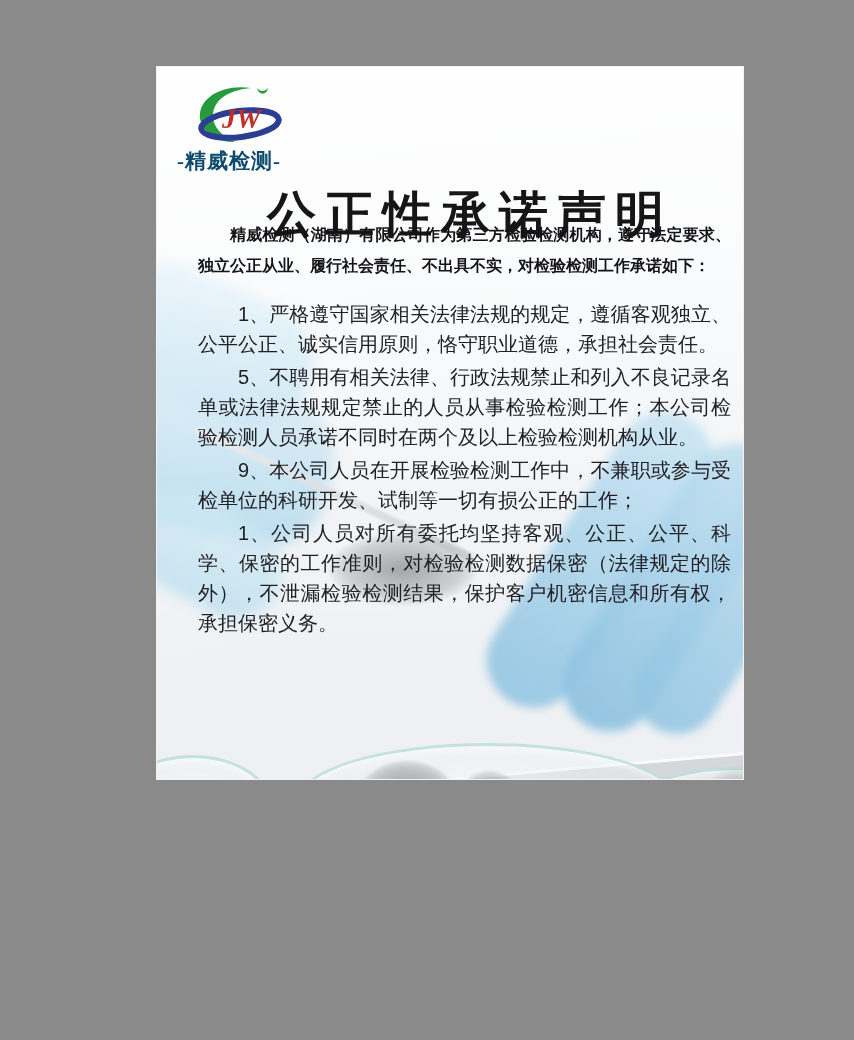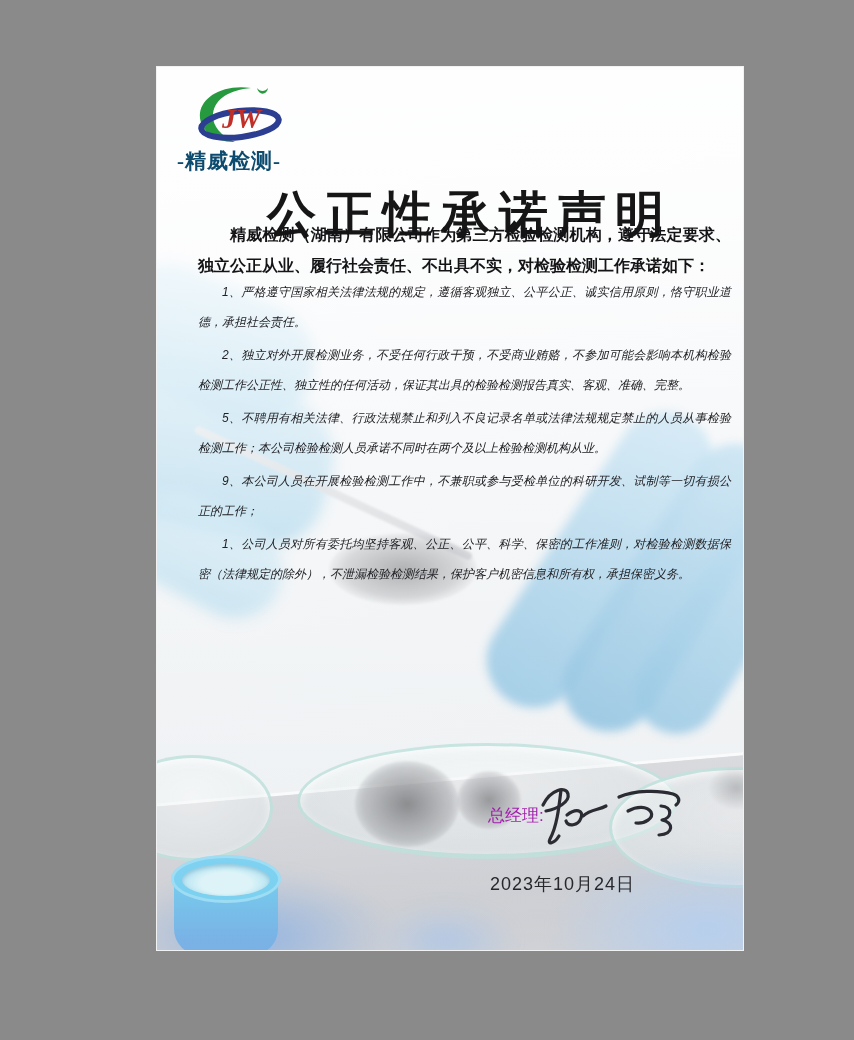--- a/index.html
+++ b/index.html
@@ -4,21 +4,21 @@
 <style>
   html,body{margin:0;padding:0;}
   body{
     width:854px;height:1040px;
     background:#8a8a8a;
     position:relative;
     font-family:"Liberation Sans", sans-serif;
     overflow:hidden;
   }
   .page{
-    position:absolute;left:157px;top:67px;width:586px;height:883px;
+    position:absolute;left:157px;top:67px;width:586px;height:712px;
     background:#f0f2f4;
     overflow:hidden;
     outline:1px solid #f2f2f2;
   }
   
   .photo{position:absolute;inset:0;}
   .bg-base{position:absolute;inset:0;
     background:linear-gradient(165deg,#f6f7f9 0%,#eef1f4 30%,#e8ecef 60%,#e6eaee 100%);}
   .finger{position:absolute;border-radius:60px;filter:blur(7px);}
   .fl1{left:-55px;top:215px;width:215px;height:125px;transform:rotate(24deg);
@@ -84,22 +84,22 @@
   .logo-svg{position:absolute;left:34px;top:18px;width:100px;height:64px;}
   .brand{position:absolute;left:20px;top:80px;width:130px;
     font-size:21px;font-weight:bold;color:#0c4a6e;letter-spacing:1px;
     font-family:"Liberation Serif", serif;white-space:nowrap;}
   .title{position:absolute;left:0;right:0;top:90px;text-align:center;padding-left:40px;
     font-family:"Liberation Serif", serif;font-weight:900;
     font-size:49px;color:#161616;letter-spacing:9px;line-height:50px;}
   .intro{position:absolute;left:41px;top:152px;width:533px;
     font-size:16px;line-height:31px;font-weight:bold;color:#141417;
     text-indent:2em;text-align:justify;margin:0;}
-  .body-block{position:absolute;left:41px;top:210px;width:533px;
-    font-size:12px;line-height:30px;color:#222226;text-align:justify;font-style:italic;}
+  .body-block{position:absolute;left:41px;top:232px;width:533px;
+    font-size:20px;line-height:30px;color:#222226;text-align:justify;}
   .body-block p{margin:0 0 3px 0;text-indent:2em;}
   .sig-label{position:absolute;left:331px;top:737px;font-size:17px;color:#a21caf;}
   .sig-svg{position:absolute;left:374px;top:712px;width:168px;height:72px;}
   .date{position:absolute;left:333px;top:805px;font-size:18px;color:#28282c;letter-spacing:1px;}
 </style>
 </head>
 <body>
 
 <div class="page">
 
@@ -139,21 +139,20 @@
   </svg>
 
   <div class="brand">-精威检测-</div>
 
   <h1 class="title">公正性承诺声明</h1>
 
   <p class="intro">精威检测（湖南）有限公司作为第三方检验检测机构，遵守法定要求、独立公正从业、履行社会责任、不出具不实，对检验检测工作承诺如下：</p>
 
   <div class="body-block">
     <p>1、严格遵守国家相关法律法规的规定，遵循客观独立、公平公正、诚实信用原则，恪守职业道德，承担社会责任。</p>
-    <p>2、独立对外开展检测业务，不受任何行政干预，不受商业贿赂，不参加可能会影响本机构检验检测工作公正性、独立性的任何活动，保证其出具的检验检测报告真实、客观、准确、完整。</p>
     <p>5、不聘用有相关法律、行政法规禁止和列入不良记录名单或法律法规规定禁止的人员从事检验检测工作；本公司检验检测人员承诺不同时在两个及以上检验检测机构从业。</p>
     <p>9、本公司人员在开展检验检测工作中，不兼职或参与受检单位的科研开发、试制等一切有损公正的工作；</p>
     <p>1、公司人员对所有委托均坚持客观、公正、公平、科学、保密的工作准则，对检验检测数据保密（法律规定的除外），不泄漏检验检测结果，保护客户机密信息和所有权，承担保密义务。</p>
   </div>
 
   <span class="sig-label">总经理:</span>
 
   <svg class="sig-svg" viewBox="0 0 168 72">
     <g fill="none" stroke="#2b2b33" stroke-width="3.2" stroke-linecap="round" stroke-linejoin="round">
       <path d="M12,26 C20,10 35,7 37,15 C39,23 26,30 15,32"></path>

